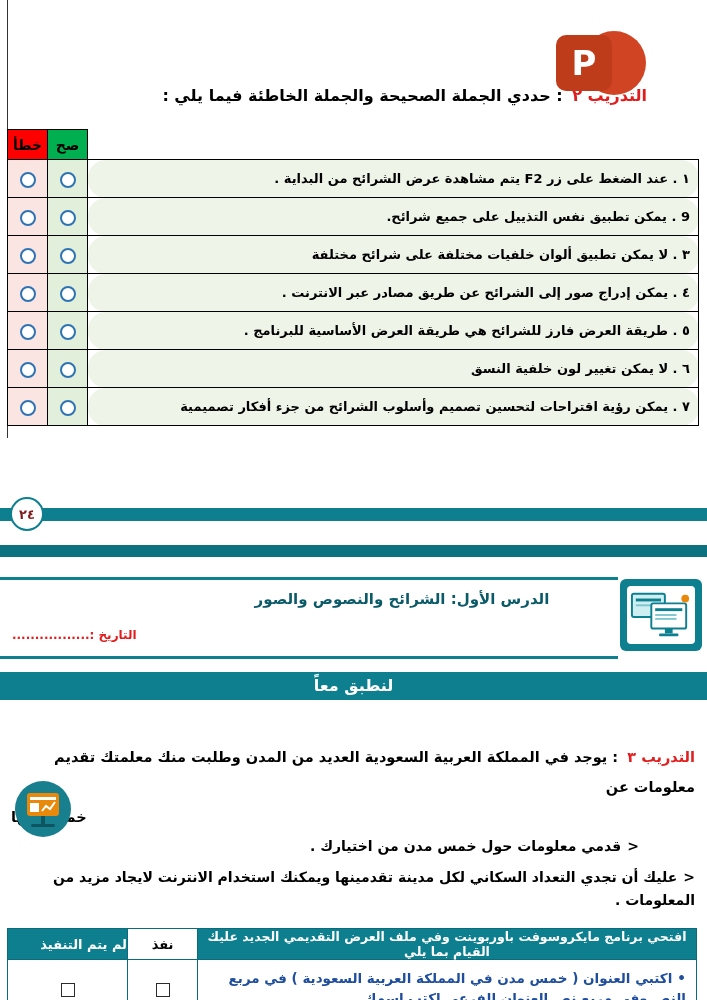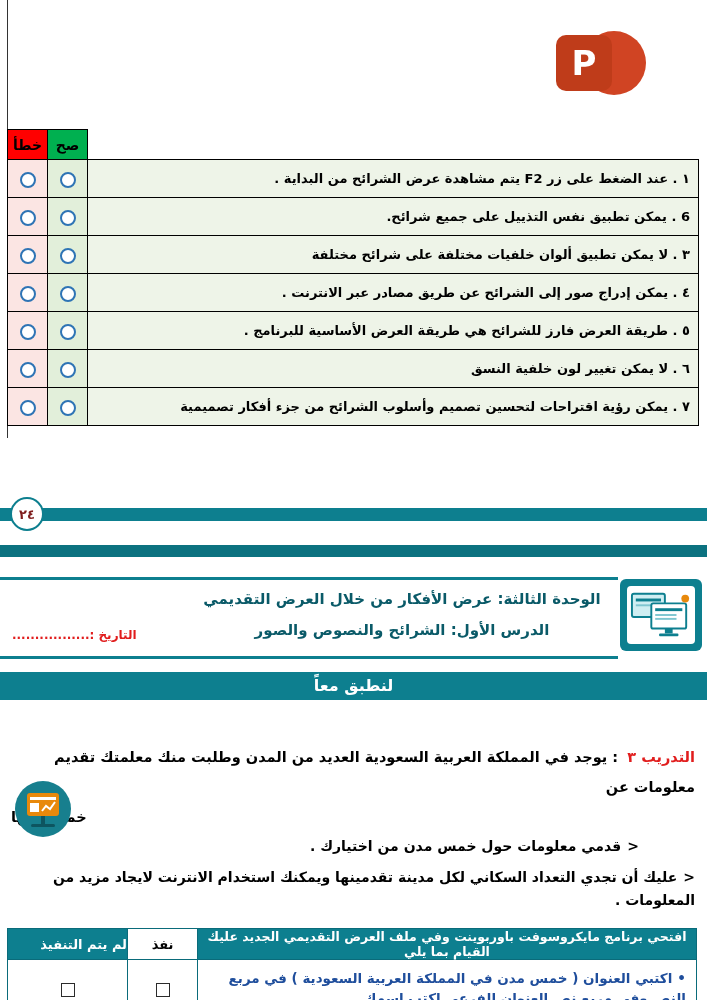--- a/index.html
+++ b/index.html
@@ -17,21 +17,21 @@
   .ex2-title { position:absolute; top:86px; right:60px; font-size:16px; font-weight:bold; color:#000; white-space:nowrap; }
   .red-label { color:#e11d1d; margin-left:4px; }
 
   table.tf-table { position:absolute; top:129px; right:8px; width:691px; border-collapse:collapse; table-layout:fixed; }
   table.tf-table th, table.tf-table td { border:1px solid #000; }
   .tf-table th { height:30px; font-size:14px; font-weight:bold; color:#000; text-align:center;margin-left:20px; }
   .tf-table td { height:38px; }
   .stmt-h { border:none !important; background:#fff; }
   .sah    { background:#00b050; }
   .khata  { background:#ff0000; }
-  .stmt   { background:#eef4e8; text-align:right; padding:0 8px; font-size:13px; font-weight:bold; color:#000; }
+  .stmt   { background:#eef4e8; text-align:right; padding:0 8px; font-size:13px; font-weight:bold; color:#000;border-radius:18px; }
   .c-cell { background:#e2efda; text-align:center; }
   .w-cell { background:#fbe5e3; text-align:center; }
   .radio  { display:inline-block; width:16px; height:16px; border:2px solid #2e74b5; border-radius:50%; background:#fff; vertical-align:middle; }
 
   .teal-bar { position:absolute; left:0; width:707px; background:#0d7f8f; }
   .bar1 { top:508px; height:13px; }
   .page-num { position:absolute; left:10px; top:497px; width:34px; height:34px; border:2px solid #0d7f8f; border-radius:50%;
               background:#fff; z-index:2; display:flex; align-items:center; justify-content:center;
               font-size:13px; font-weight:bold; color:#7f1d1d; }
 
@@ -81,20 +81,24 @@
 
   <div class="p1-leftline"></div>
 
   <div class="pp-logo">
     <div class="pp-circle"></div>
     <div class="pp-square">
       <span>P</span>
     </div>
   </div>
 
+  <div class="ex2-title">
+    <span class="red-label">التدريب ٢</span>
+    <span>: حددي الجملة الصحيحة والجملة الخاطئة فيما يلي :</span>
+  </div>
 
   <table class="tf-table">
     <colgroup>
         <col style="width:611px">
         <col style="width:40px">
         <col style="width:40px">
       </colgroup>
     <thead>
       <tr>
         <th class="stmt-h"></th>
@@ -102,21 +106,21 @@
         <th class="khata">خطأ</th>
       </tr>
     </thead>
     <tbody>
       <tr>
         <td class="stmt">١ . عند الضغط على زر F2 يتم مشاهدة عرض الشرائح من البداية .</td>
         <td class="c-cell"><span class="radio"></span></td>
         <td class="w-cell"><span class="radio"></span></td>
       </tr>
       <tr>
-        <td class="stmt">6 . يمكن تطبيق نفس التذييل على جميع شرائح.</td>
+        <td class="stmt">9 . يمكن تطبيق نفس التذييل على جميع شرائح.</td>
         <td class="c-cell"><span class="radio"></span></td>
         <td class="w-cell"><span class="radio"></span></td>
       </tr>
       <tr>
         <td class="stmt">٣ . لا يمكن تطبيق ألوان خلفيات مختلفة على شرائح مختلفة</td>
         <td class="c-cell"><span class="radio"></span></td>
         <td class="w-cell"><span class="radio"></span></td>
       </tr>
       <tr>
         <td class="stmt">٤ . يمكن إدراج صور إلى الشرائح عن طريق مصادر عبر الانترنت .</td>
@@ -159,21 +163,20 @@
         <rect x="26" y="25" width="22" height="2" fill="#7fc6d0"></rect>
         <rect x="26" y="29" width="22" height="2" fill="#7fc6d0"></rect>
         <rect x="36" y="40" width="8" height="5" fill="#0d7f8f"></rect>
         <rect x="30" y="45" width="20" height="3" rx="1" fill="#0d7f8f"></rect>
         <circle cx="57" cy="9" r="4" fill="#e8890c"></circle>
       </svg>
     </div>
   </div>
 
   <div class="hdr-titles">
-    <div>الوحدة الثالثة: عرض الأفكار من خلال العرض التقديمي</div>
     <div>الدرس الأول: الشرائح والنصوص والصور</div>
   </div>
 
   <div class="date-label">التاريخ :.................</div>
 
   <div class="banner">لنطبق معاً</div>
 
   <div class="ex3">
     <div class="ex3-line1">
       <span class="red-label">التدريب ٣</span>

